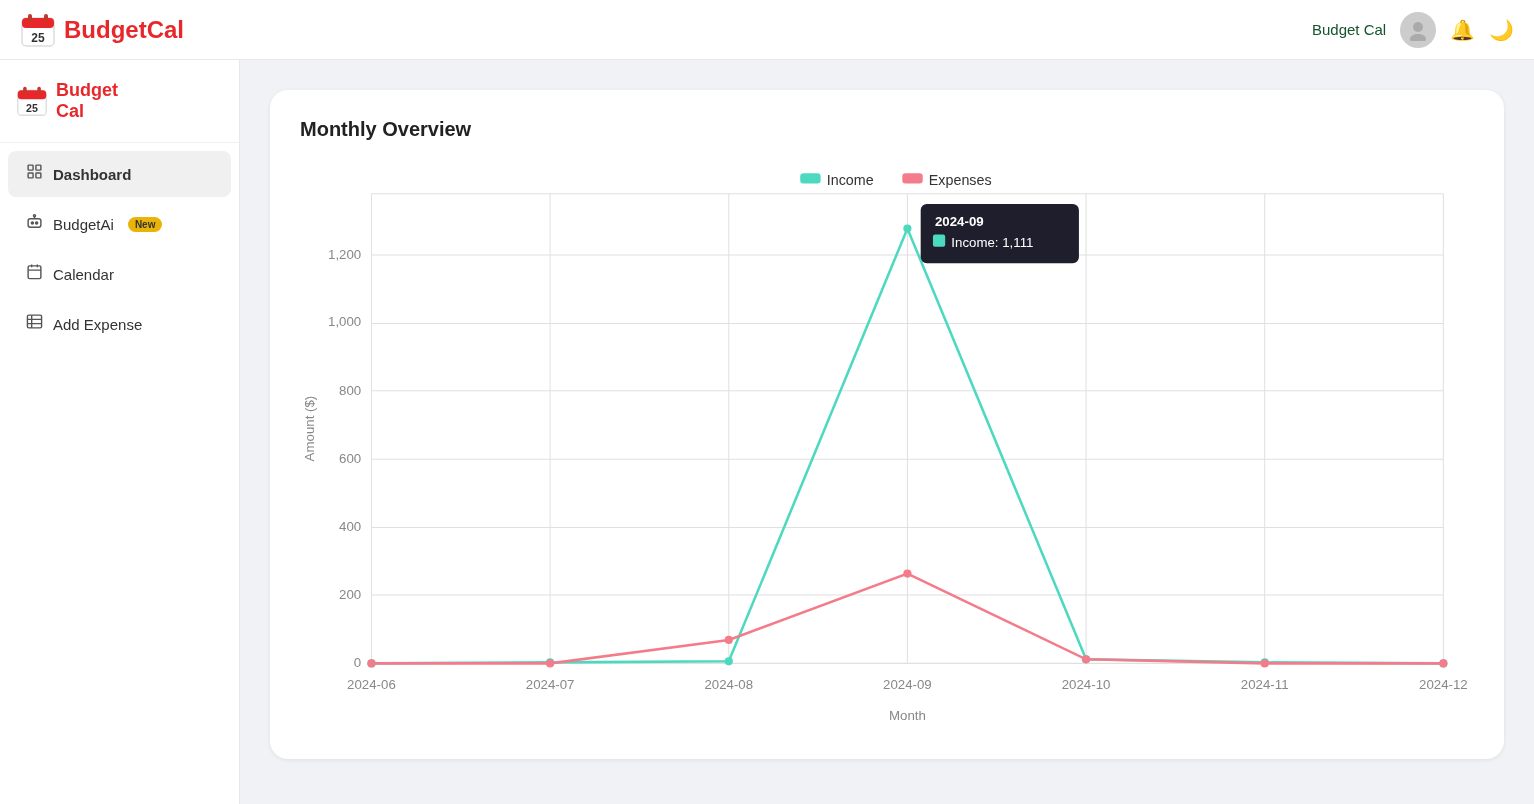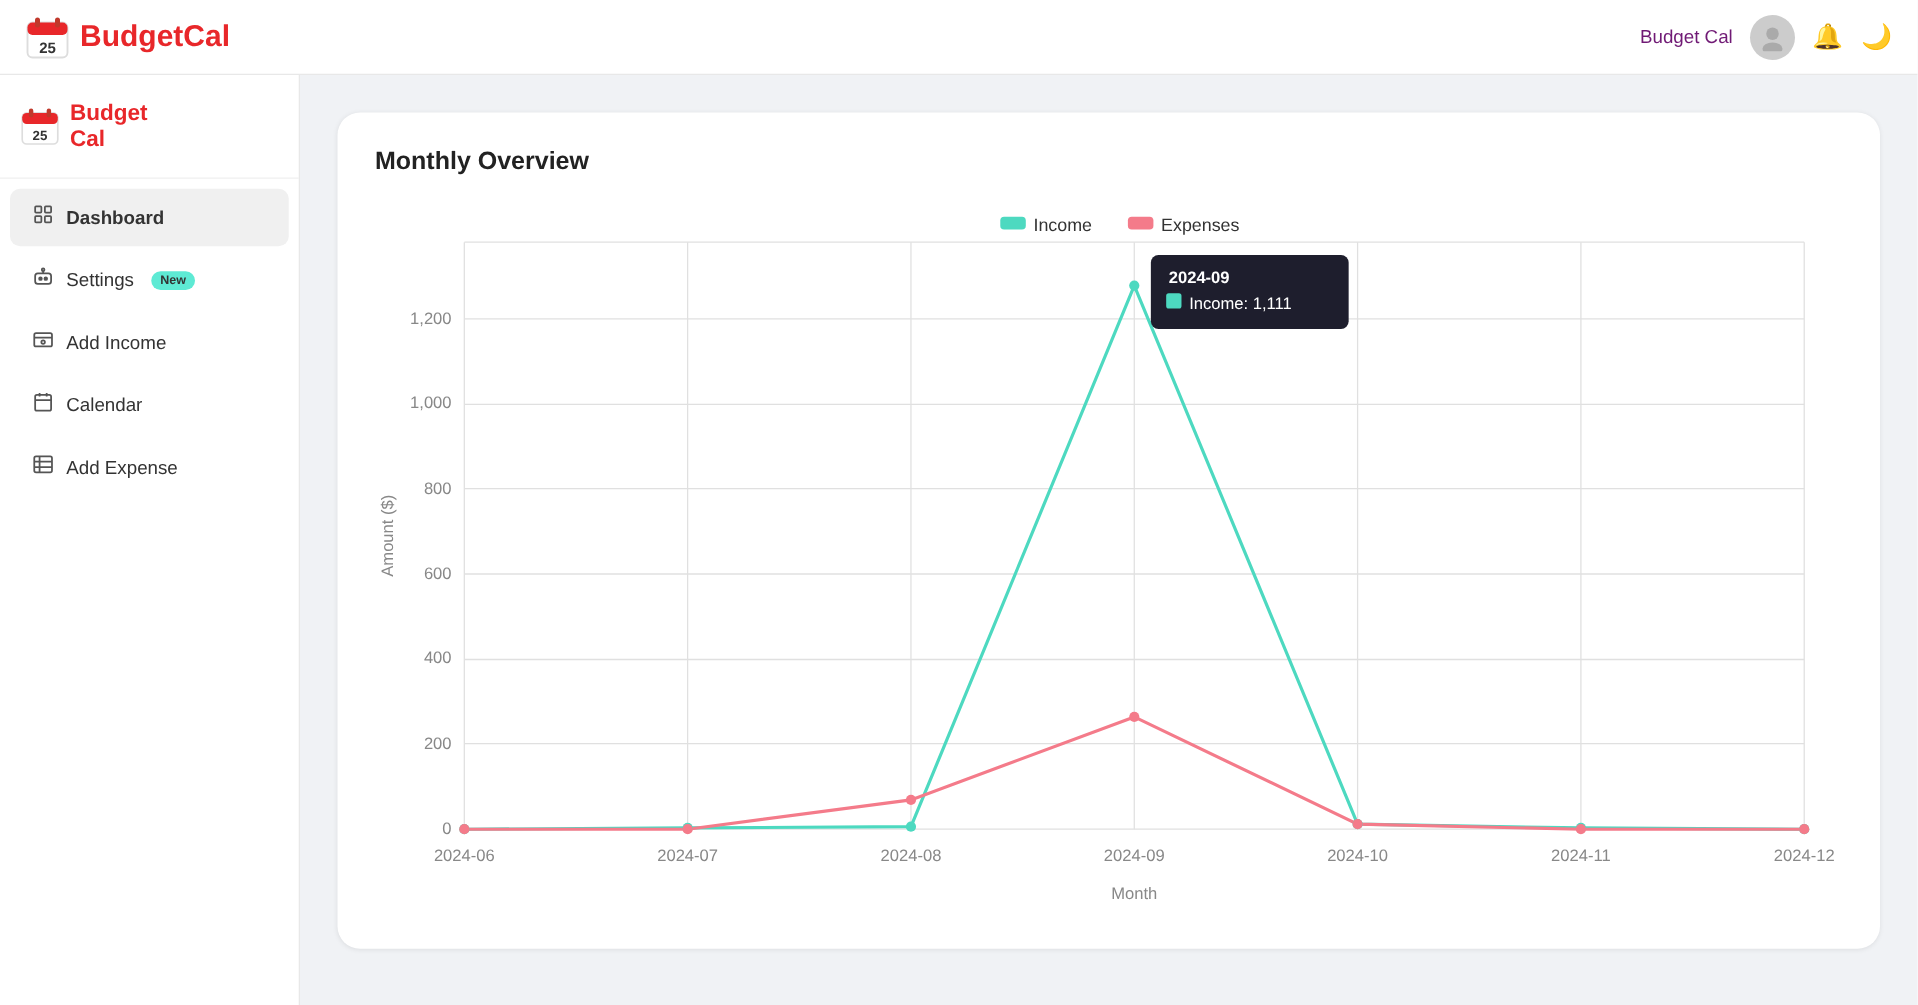--- a/index.html
+++ b/index.html
@@ -26,21 +26,21 @@
       height: 36px;
     }
     .logo-text { font-size: 24px; font-weight: 700; }
     .logo-text .budget { color: #e8272a; }
     .logo-text .cal { color: #e8272a; }
     .header-right {
       display: flex;
       align-items: center;
       gap: 14px;
     }
-    .header-user-name { font-size: 15px; color: #701a75; }
+    .header-user-name { font-size: 15px; color: #14532d; }
     .header-avatar {
       width: 36px; height: 36px; border-radius: 50%;
       background: #ccc;
       display: flex; align-items: center; justify-content: center;
       font-size: 18px; color: #666;
     }
     .header-icon { font-size: 20px; color: #555; cursor: pointer; }
 
     
     .main-layout {
@@ -77,21 +77,21 @@
       font-size: 15px;
       color: #333;
       cursor: pointer;
       border-radius: 8px;
       margin: 2px 8px;
       transition: background 0.15s;
     }
     .sidebar-item.active { background: #f0f0f0; font-weight: 600; }
     .sidebar-item-icon { font-size: 17px; color: #555; }
     .badge-new {
-      background: #5eead4;
+      background: #eab308;
       color: #333;
       font-size: 10px;
       font-weight: 700;
       padding: 2px 7px;
       border-radius: 10px;
       margin-left: 4px;
     }
 
     
     .content {
@@ -188,34 +188,24 @@
     <div class="sidebar-item">
       <span class="sidebar-item-icon">
         <svg width="17" height="17" viewBox="0 0 24 24" fill="none" stroke="currentColor" stroke-width="2">
             <rect x="3" y="8" width="18" height="12" rx="3"></rect>
             <circle cx="9" cy="14" r="1.5" fill="currentColor"></circle>
             <circle cx="15" cy="14" r="1.5" fill="currentColor"></circle>
             <path d="M12 8V5"></path>
             <circle cx="12" cy="4" r="1.5"></circle>
           </svg>
       </span>
-      <span>Settings</span>
+      <span>BudgetAi</span>
       <span class="badge-new">New</span>
     </div>
 
-    <div class="sidebar-item">
-      <span class="sidebar-item-icon">
-        <svg width="17" height="17" viewBox="0 0 24 24" fill="none" stroke="currentColor" stroke-width="2">
-            <rect x="2" y="5" width="20" height="15" rx="2"></rect>
-            <path d="M2 10h20"></path>
-            <circle cx="12" cy="15" r="2"></circle>
-          </svg>
-      </span>
-      <span>Add Income</span>
-    </div>
 
     <div class="sidebar-item">
       <span class="sidebar-item-icon">
         <svg width="17" height="17" viewBox="0 0 24 24" fill="none" stroke="currentColor" stroke-width="2">
             <rect x="3" y="4" width="18" height="18" rx="2"></rect>
             <path d="M16 2v4M8 2v4M3 10h18"></path>
           </svg>
       </span>
       <span>Calendar</span>
     </div>

